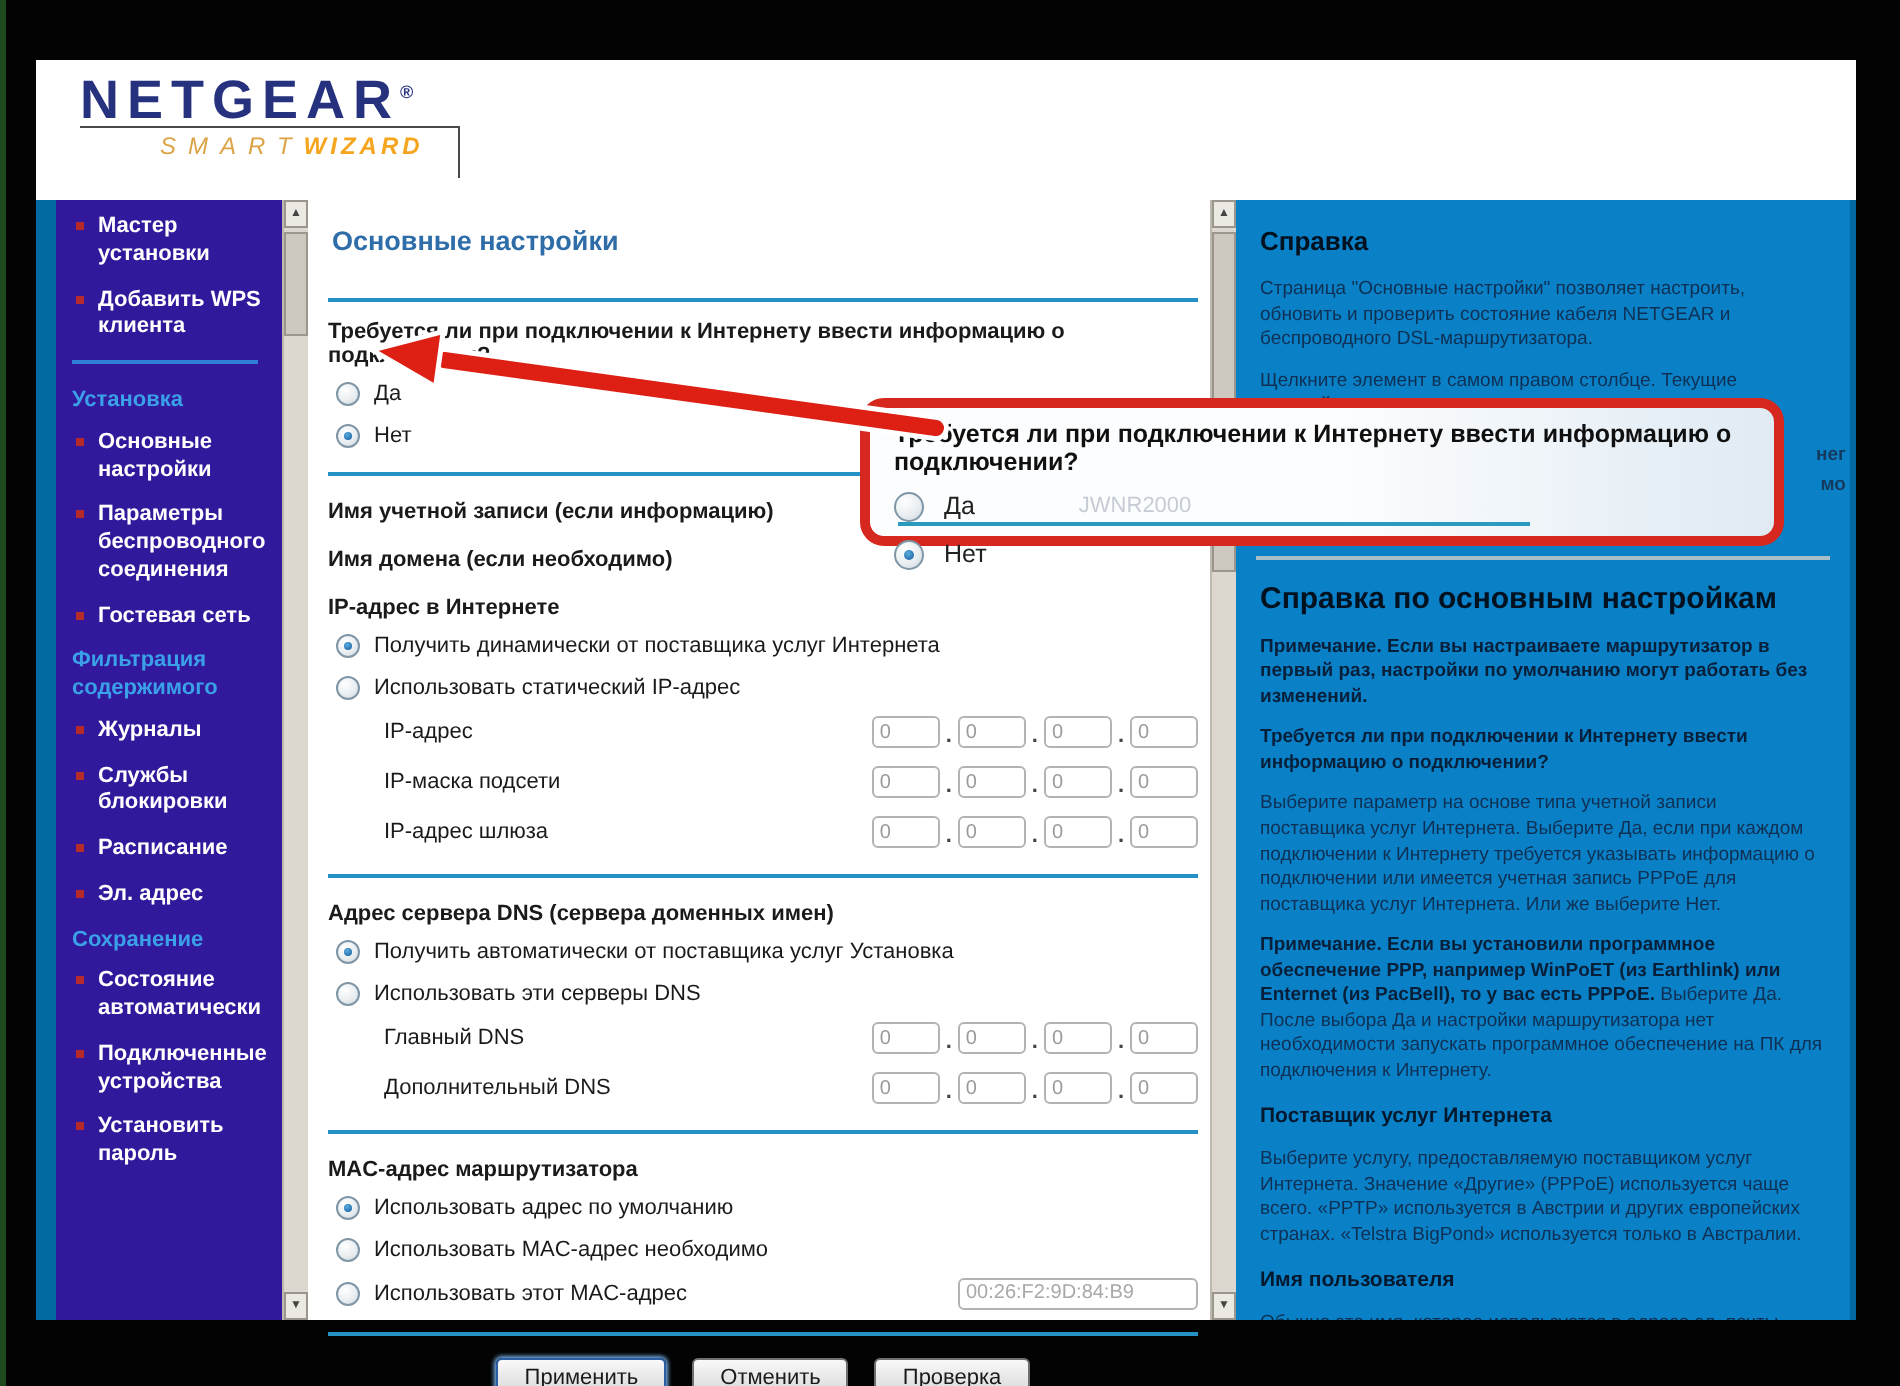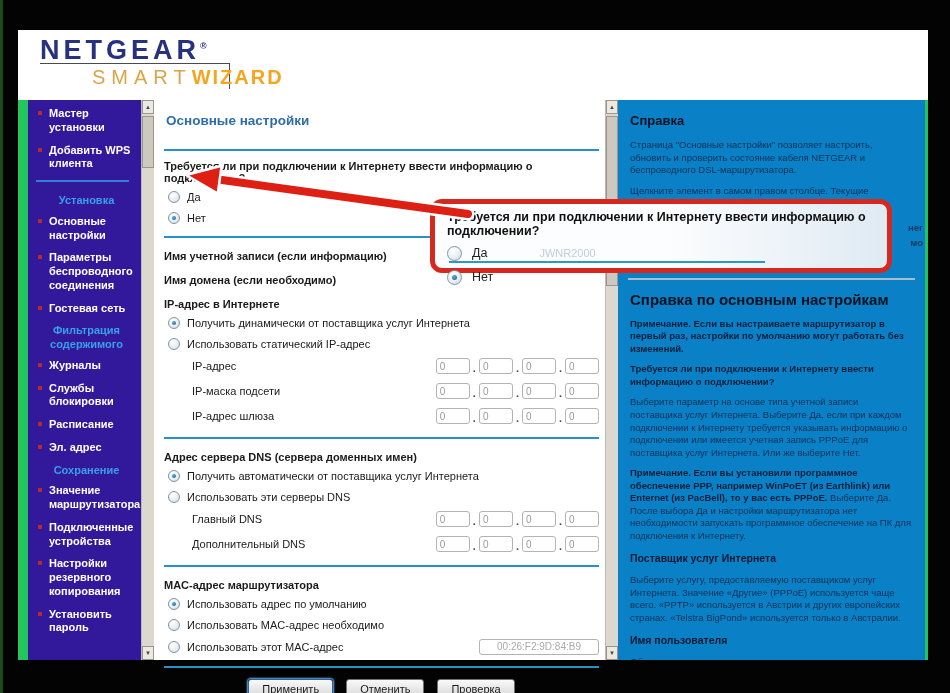--- a/index.html
+++ b/index.html
@@ -3,44 +3,44 @@
 <meta charset="utf-8">
 <style>
   * { margin:0; padding:0; box-sizing:border-box; }
   html,body { width:950px; height:693px; }
   body {
     position:relative; background:#020302; overflow:hidden;
     font-family:"Liberation Sans","DejaVu Sans",sans-serif;
   }
   .green-edge { position:absolute; left:0; top:0; width:3px; height:693px; background:#1d4a1d; }
 
-  .page { position:absolute; left:18px; top:30px; width:910px; height:630px; background:#22c55e; }
+  .page { position:absolute; left:18px; top:30px; width:910px; height:630px; background:#0369a1; }
 
   
   .header { position:absolute; left:0; top:0; width:100%; height:70px; background:#fff; }
   .brand { position:absolute; left:22px; top:5px; font-weight:bold; font-size:27px; letter-spacing:4px; color:#26327e; }
   .brand sup { font-size:9px; letter-spacing:0; }
   .brand-underline { position:absolute; left:22px; top:33px; width:190px; height:1px; background:#4a4a4a; }
   .brand-vline { position:absolute; left:211px; top:33px; width:1px; height:26px; background:#4a4a4a; }
-  .smartwizard { position:absolute; left:74px; top:36px; font-size:20px; }
+  .smartwizard { position:absolute; left:62px; top:36px; font-size:12px;font-style:italic; }
   .sw-smart { color:#dca447; letter-spacing:6px; }
   .sw-wizard { color:#f6a51f; font-weight:bold; letter-spacing:2px; }
   .product { position:absolute; left:222px; top:36px; font-size:10px; color:#1a1a1a; }
   .product .pm { font-weight:bold; font-size:10.5px; letter-spacing:1px; margin-bottom:3px; }
   .product .pw { display:flex; align-items:center; gap:5px; }
   .ring { display:inline-block; width:6px; height:6px; border:2px solid #f6a51f; border-radius:50%; background:#fff; }
   .model { color:#f6a51f; }
 
   
   .sidebar { position:absolute; left:10px; top:70px; width:113px; height:560px; background:#32199c;
              padding:7px 4px 6px 8px; overflow:hidden; }
   .nav-item { position:relative; padding-left:13px; margin-bottom:9px; color:#fff; font-size:11px;
               font-weight:bold; line-height:1.25; cursor:pointer; }
   .nav-item .bullet { position:absolute; left:2px; top:4px; width:4px; height:4px; background:#b52a2a; }
-  .nav-heading { color:#3aa0e8; font-size:11px; font-weight:bold; line-height:1.25; margin-bottom:7px;text-align:center; }
+  .nav-heading { color:#3aa0e8; font-size:11px; font-weight:bold; line-height:1.25; margin-bottom:7px; }
   .nav-divider { height:2px; background:#2f7fd8; margin:4px 8px 12px 0; }
 
   .vscroll { position:absolute; top:70px; width:13px; height:560px; background:#dcd8d0;
              border-left:1px solid #bdb9b0; }
   .vscroll .sb-btn { position:absolute; left:0; width:100%; height:14px; background:#ece9e2;
              border:1px solid #9a968e; font-size:6px; color:#444; text-align:center; line-height:12px; }
   .vscroll .sb-up { top:0; }
   .vscroll .sb-down { bottom:0; }
   .vscroll .sb-thumb { position:absolute; left:0; width:100%; background:#cdc9c0; border:1px solid #9a968e; }
   .sidebar-scroll { left:123px; }
@@ -63,21 +63,21 @@
   .sec-label { font-weight:bold; margin-top:12px; }
   .octet-row { display:flex; align-items:center; margin-top:4px; height:21px; }
   .octet-row .olabel { padding-left:28px; flex:1; }
   .octets { display:flex; align-items:center; }
   .octets input { width:34px; height:16px; border:1px solid #b3b3b3; border-radius:3px;
            font-size:10px; color:#9a9a9a; padding:0 3px; font-family:inherit; }
   .octets .dot { color:#444; margin:4px 3px 0; font-weight:bold; }
   .mac-row { display:flex; align-items:center; margin-top:5px; height:18px; }
   .mac-row .radio-wrap { display:flex; align-items:center; gap:7px; padding-left:4px; flex:1; }
   .mac-input { width:120px; height:16px; border:1px solid #b3b3b3; border-radius:3px;
-           font-size:10px; color:#a8a8a8; padding:0 3px; font-family:inherit;text-align:center; }
+           font-size:10px; color:#a8a8a8; padding:0 3px; font-family:inherit; }
   .btn-row { display:flex; justify-content:center; gap:13px; margin-top:11px; }
   .btn { font-family:inherit; font-size:11px; color:#1a1a1a; padding:2px 13px; height:20px;
          border:1px solid #707070; border-radius:3px;
          background:linear-gradient(#f9f9f9,#e9e9e9 45%,#d8d8d8); cursor:pointer; }
   .btn-default { border:1px solid #2a5fa5; box-shadow:0 0 2px 1px #7ab0e8; }
 
   
   .help { position:absolute; left:600px; top:70px; width:307px; height:560px; background:#0a81c7;
           padding:0 12px; color:#0e3054; font-size:9.5px; line-height:1.32; overflow:hidden; }
   .help-secA { height:178px; overflow:hidden; padding-top:12px; position:relative; }
@@ -128,23 +128,23 @@
     <div class="nav-heading">Установка</div>
     <div class="nav-item"><span class="bullet"></span><span>Основные настройки</span></div>
     <div class="nav-item"><span class="bullet"></span><span>Параметры беспроводного соединения</span></div>
     <div class="nav-item"><span class="bullet"></span><span>Гостевая сеть</span></div>
     <div class="nav-heading">Фильтрация содержимого</div>
     <div class="nav-item"><span class="bullet"></span><span>Журналы</span></div>
     <div class="nav-item"><span class="bullet"></span><span>Службы блокировки</span></div>
     <div class="nav-item"><span class="bullet"></span><span>Расписание</span></div>
     <div class="nav-item"><span class="bullet"></span><span>Эл. адрес</span></div>
     <div class="nav-heading">Сохранение</div>
-    <div class="nav-item"><span class="bullet"></span><span>Значение маршрутизатора</span></div>
+    <div class="nav-item"><span class="bullet"></span><span>Состояние автоматически</span></div>
     <div class="nav-item"><span class="bullet"></span><span>Подключенные устройства</span></div>
-    <div class="nav-item"><span class="bullet"></span><span>Настройки резервного копирования</span></div>
+    <div class="nav-item"><span class="bullet"></span></div>
     <div class="nav-item"><span class="bullet"></span><span>Установить пароль</span></div>
 
   </div>
 
   <div class="vscroll sidebar-scroll">
     <div class="sb-btn sb-up">▲</div>
     <div class="sb-thumb"></div>
     <div class="sb-btn sb-down">▼</div>
   </div>
 
@@ -209,21 +209,21 @@
           <input value="0" style="">
           <span class="dot">.</span>
           <input value="0" style="">
       </span>
     </div>
     <div class="hr"></div>
 
     <div class="sec-label">Адрес сервера DNS (сервера доменных имен)</div>
     <div class="radio-row">
       <span class="radio checked"></span>
-      <span>Получить автоматически от поставщика услуг Интернета</span>
+      <span>Получить автоматически от поставщика услуг Установка</span>
     </div>
     <div class="radio-row">
       <span class="radio"></span>
       <span>Использовать эти серверы DNS</span>
     </div>
     <div class="octet-row">
       <span class="olabel">Главный DNS</span>
       <span class="octets">
         <input value="0" style="">
           <span class="dot">.</span>

